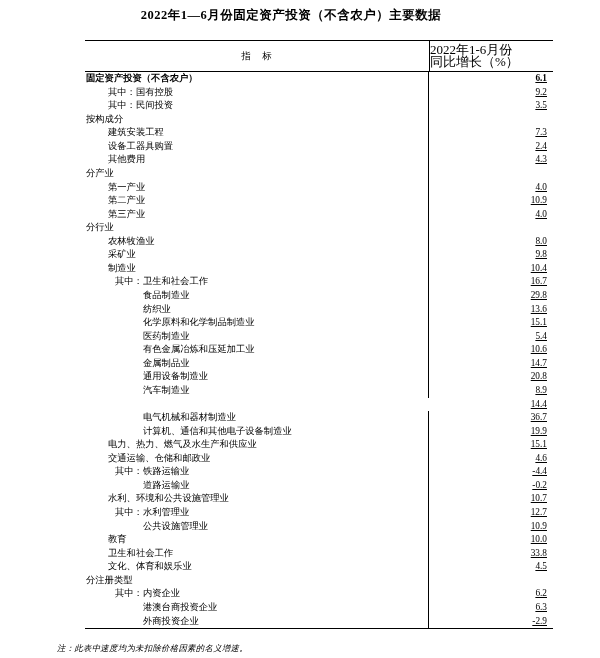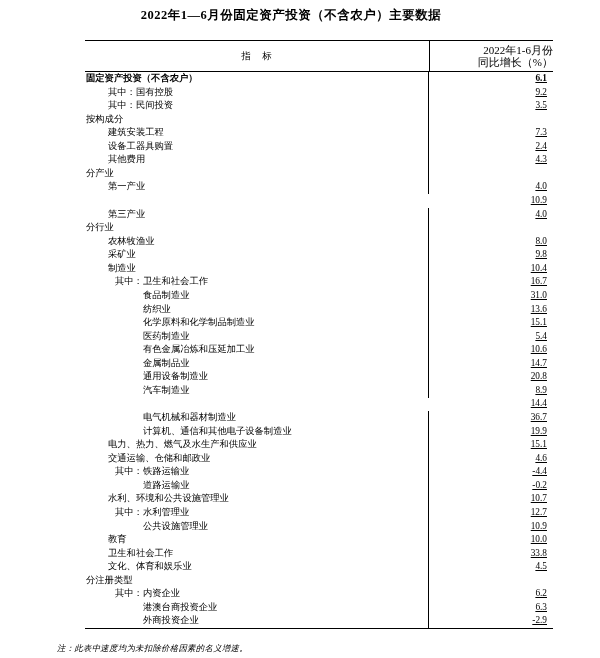--- a/index.html
+++ b/index.html
@@ -24,24 +24,24 @@
     display:flex;align-items:stretch;
     border-bottom:1.6px solid #000;height:30px;
   }
   .th-left{
     width:344px;border-right:1px solid #000;
     display:flex;align-items:center;justify-content:center;
     font-size:9.5px;letter-spacing:1px;
   }
   .th-right{
     flex:1;display:flex;flex-direction:column;justify-content:center;
-    text-align:right;font-size:11px;line-height:12px;
+    text-align:left;font-size:13px;line-height:12px;
   }
   .tbody{}
-  .row{display:flex;height:13.571px;line-height:13.571px;align-items:flex-end;}
+  .row{display:flex;height:13.571px;line-height:13.571px;}
   .lab{
     width:344px;border-right:1px solid #000;
     font-size:9.3px;white-space:nowrap;overflow:hidden;
     box-sizing:border-box;
   }
   .val{
     flex:1;text-align:right;padding-right:6px;
     font-size:9.3px;box-sizing:border-box;text-decoration:underline;
   }
   .row.bold .lab,.row.bold .val{font-weight:bold;}
@@ -102,20 +102,21 @@
           </div>
           <div class="row">
             <div class="lab ind0">分产业</div>
             <div class="val"></div>
           </div>
           <div class="row">
             <div class="lab ind1">第一产业</div>
             <div class="val">4.0</div>
           </div>
           <div class="row">
+            <div class="lab ind1">第二产业</div>
             <div class="val">10.9</div>
           </div>
           <div class="row">
             <div class="lab ind1">第三产业</div>
             <div class="val">4.0</div>
           </div>
           <div class="row">
             <div class="lab ind0">分行业</div>
             <div class="val"></div>
           </div>
@@ -130,21 +131,21 @@
           <div class="row">
             <div class="lab ind1">制造业</div>
             <div class="val">10.4</div>
           </div>
           <div class="row">
             <div class="lab ind2">其中：卫生和社会工作</div>
             <div class="val">16.7</div>
           </div>
           <div class="row">
             <div class="lab ind3">食品制造业</div>
-            <div class="val">31.0</div>
+            <div class="val">29.8</div>
           </div>
           <div class="row">
             <div class="lab ind3">纺织业</div>
             <div class="val">13.6</div>
           </div>
           <div class="row">
             <div class="lab ind3">化学原料和化学制品制造业</div>
             <div class="val">15.1</div>
           </div>
           <div class="row">

